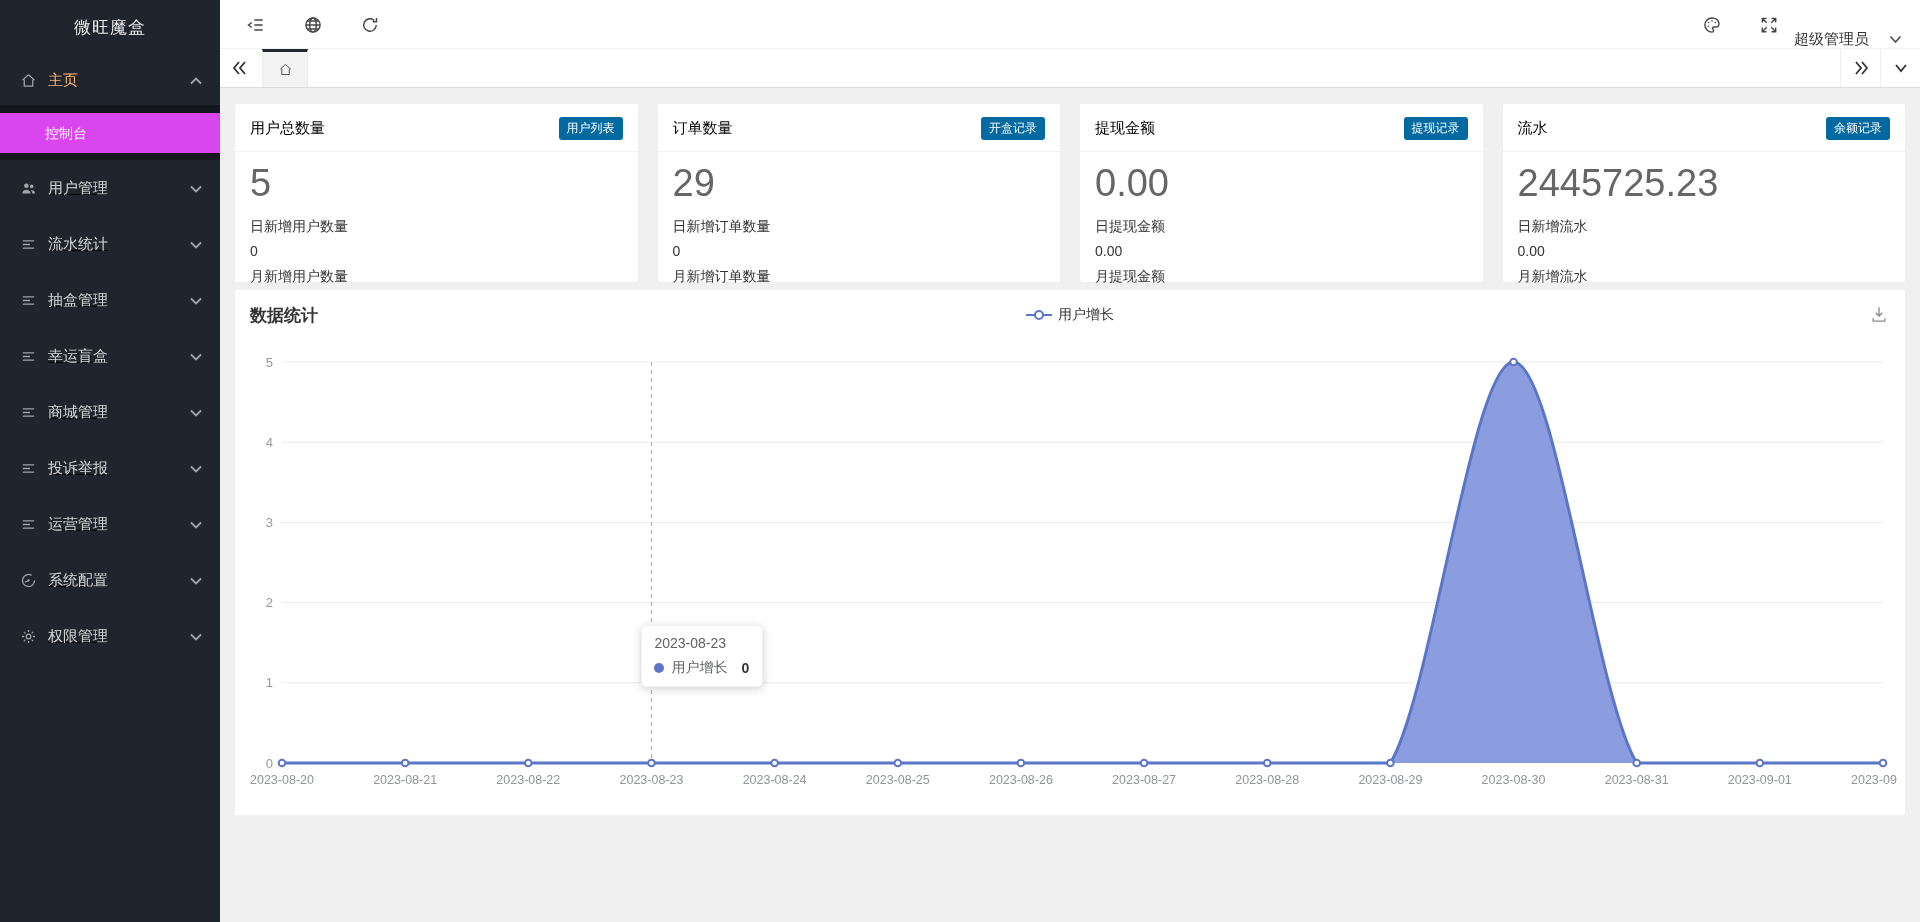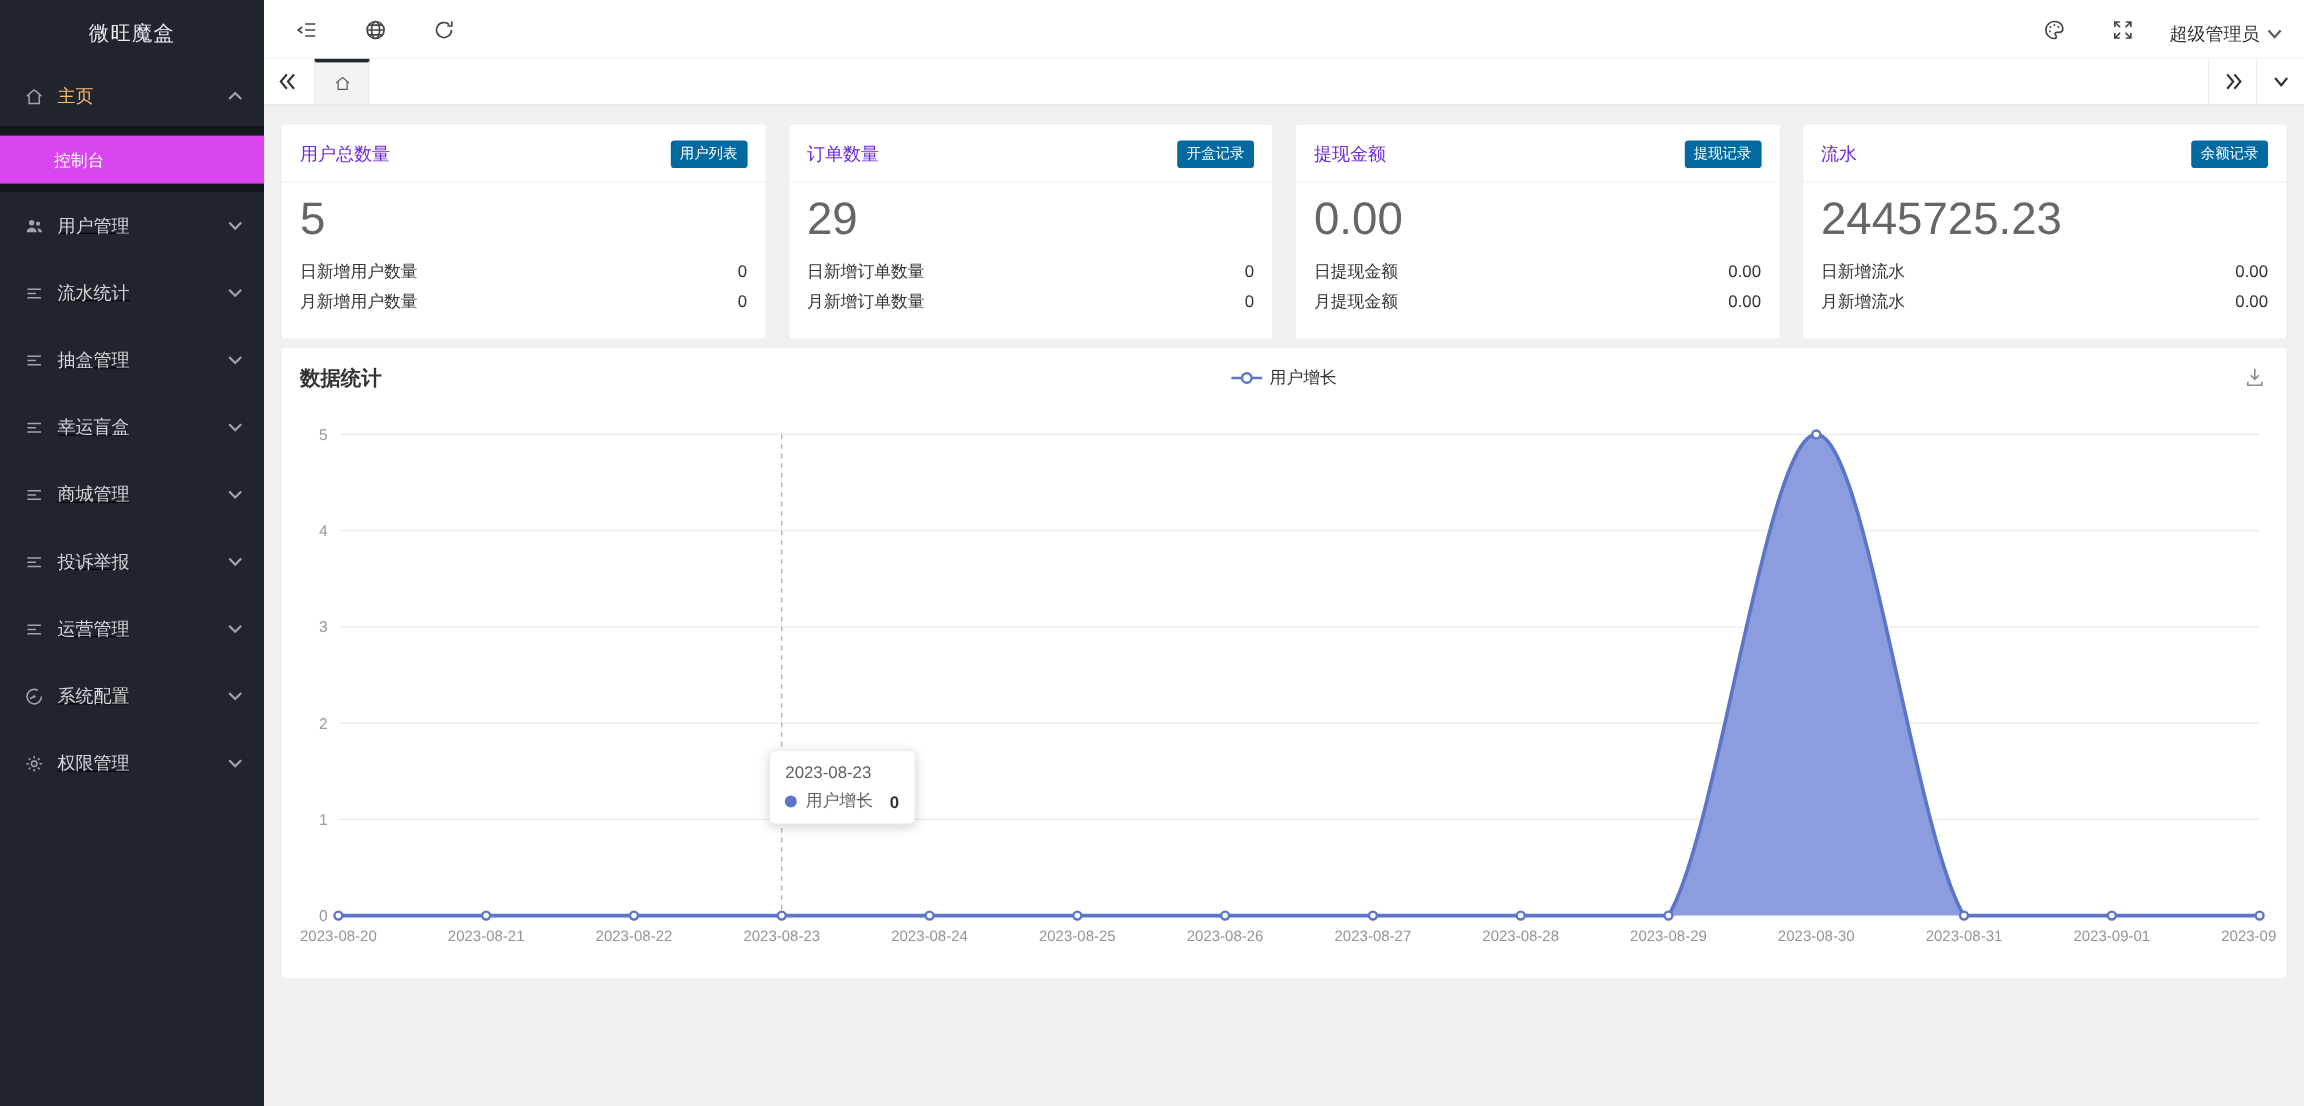--- a/index.html
+++ b/index.html
@@ -19,43 +19,43 @@
   .side-item .lbl { color:#d4d6d8; font-size:15px; margin-left:11px; flex:1; }
   .sicon { width:17px; height:17px; display:inline-flex; align-items:center; justify-content:center; flex:0 0 17px; }
   .sicon svg { width:17px; height:17px; stroke:#a0a4ab; fill:none; stroke-width:1.8; }
   .sicon svg .fill { fill:#a0a4ab; stroke:none; }
   .chev svg { width:12px; height:8px; stroke:#a0a4ab; stroke-width:1.8; fill:none; }
 
   
   .topbar { position:absolute; left:220px; top:0; width:1700px; height:49px; background:#fff; border-bottom:1px solid #f2f2f2; z-index:4; }
   .tb-icon { position:absolute; top:12px; width:26px; height:26px; display:flex; align-items:center; justify-content:center; cursor:pointer; }
   .tb-icon svg { width:20px; height:20px; stroke:#454545; stroke-width:1.7; fill:none; }
-  .user-box { position:absolute; right:18px; top:4px; height:49px; display:flex; align-items:center; gap:6px; cursor:pointer; }
+  .user-box { position:absolute; right:18px; top:15px; height:49px; display:flex; align-items:center; gap:20px; cursor:pointer; }
   .user-box .uname { font-size:15px; color:#333; }
   .user-box svg { width:13px; height:9px; stroke:#555; stroke-width:1.8; fill:none; }
 
   
   .tabbar { position:absolute; left:220px; top:49px; width:1700px; height:39px; background:#fff; border-bottom:1px solid #dcdcdc; z-index:4; }
   .tab-nav { position:absolute; top:0; height:38px; width:40px; display:flex; align-items:center; justify-content:center; cursor:pointer; }
   .tab-nav svg { width:16px; height:14px; stroke:#333; stroke-width:1.8; fill:none; }
   .tab-home { position:absolute; left:42px; top:0; width:46px; height:38px; background:#f3f3f3; border-top:3px solid #23272e; border-left:1px solid #ededed; border-right:1px solid #ededed; display:flex; align-items:center; justify-content:center; cursor:pointer; }
   .tab-home svg { width:15px; height:15px; stroke:#555; stroke-width:1.6; fill:none; }
   .tabbar .right1 { right:40px; border-left:1px solid #eee; }
   .tabbar .right2 { right:0; width:40px; border-left:1px solid #eee; }
 
   
   .content { position:absolute; left:220px; top:88px; width:1700px; height:834px; background:#f0f0f0; padding:16px 15px 0 15px; }
   .cards-row { display:flex; gap:20px; }
   .card { flex:1; background:#fff; border-radius:2px; height:178px; }
   .card-head { display:flex; align-items:center; justify-content:space-between; padding:13px 15px 11px 15px; border-bottom:1px solid #f2f2f2; }
-  .card-title { font-size:15px; color:#6d28d9; }
+  .card-title { font-size:15px; color:#000000; }
   .card-badge { background:#0369a1; color:#fff; font-size:12px; padding:3px 8px; border-radius:3px; cursor:pointer; }
   .card-body { padding:8px 15px 12px 15px; }
   .card-value { font-size:38px; color:#666; font-weight:500; line-height:1.25; margin-bottom:6px; }
-  .card-row { display:flex; justify-content:space-between; font-size:14px; color:#333; line-height:25px; }
+  .card-row { display:flex; justify-content:space-between; font-size:14px; color:#333; line-height:25px;flex-direction:column; }
 
   
   .chart-card { position:relative; margin-top:8px; background:#fff; border-radius:2px; height:525px; }
   .chart-title { position:absolute; left:15px; top:14px; font-size:17px; font-weight:bold; color:#333; }
   .legend { position:absolute; left:50%; top:16px; transform:translateX(-50%); display:flex; align-items:center; gap:6px; cursor:pointer; }
   .legend .lg-mark { width:26px; height:12px; }
   .legend .lg-text { font-size:14px; color:#333; }
   .dl-icon { position:absolute; right:16px; top:14px; width:20px; height:20px; cursor:pointer; }
   .dl-icon svg { width:20px; height:20px; stroke:#8a8a8a; stroke-width:1.6; fill:none; }
   .plot-svg { position:absolute; left:0; top:50px; }

